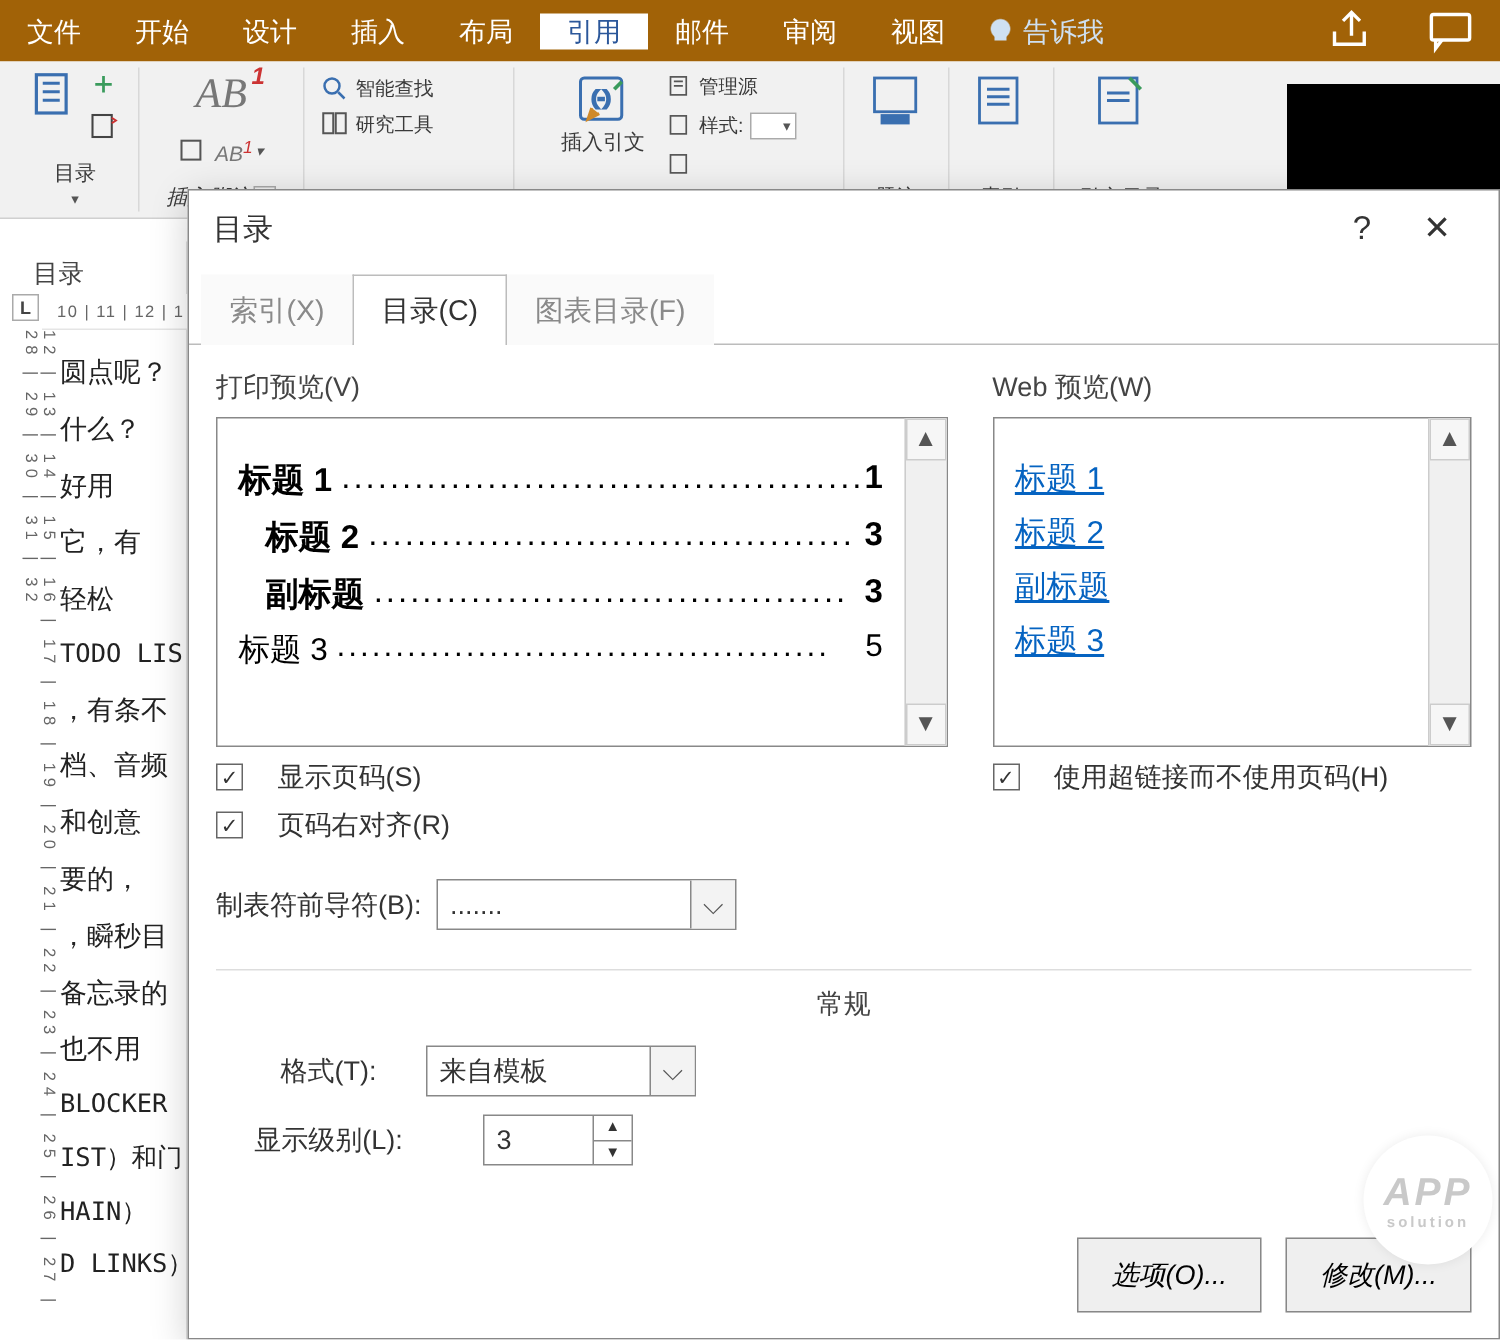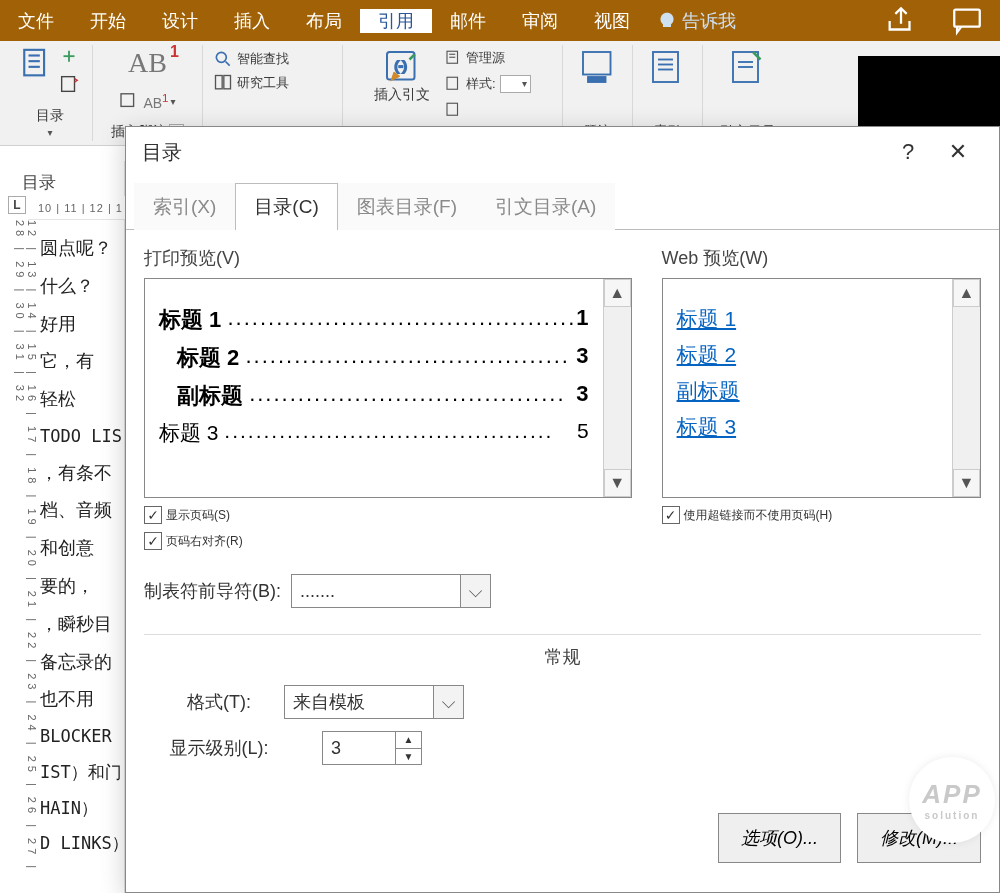--- a/index.html
+++ b/index.html
@@ -18,21 +18,21 @@
 
 .ribbon-content { background: #f1f1f1; height: 105px; border-bottom: 1px solid #d0d0d0; display: flex; padding: 4px 8px; }
 .rgroup { display: flex; flex-direction: column; align-items: center; justify-content: space-between; padding: 2px 6px; border-right: 1px solid #d8d8d8; }
 .rgroup:last-child { border-right: none; }
 .ricon { width: 34px; height: 34px; }
 .ricon-large { width: 40px; height: 40px; }
 .rlabel { font-size: 14px; color: #3a3a3a; text-align: center; line-height: 1.1; }
 .sublabel { font-size: 13px; color: #3a3a3a; display:flex; align-items:center; gap:4px; padding:2px 0;}
 .caret { font-size: 10px; color: #555; }
 .group-toc { width: 85px; }
-.group-footnote { width: 110px; }
+.group-footnote { width: 110px; font-style: italic; }
 .group-research { width: 140px; align-items:flex-start; padding-left:10px;}
 .group-citation { width: 220px; }
 
 
 .doc-area { position: absolute; left: 0; top: 161px; height: 732px; width: 125px; background: #fff; border-right:1px solid #e0e0e0;}
 .nav-title { font-size: 17px; color: #444; padding: 10px 0 8px 22px; }
 .hruler { height: 24px; background:#fff; border-bottom:1px solid #e5e5e5; font-size:11px; color:#666; letter-spacing:1px; padding-left:10px; white-space:nowrap; display:flex; align-items:center;}
 .ltab { position:absolute; left:8px; top:196px; width:18px; height:18px; border:1px solid #aaa; background:#fff; display:flex; align-items:center; justify-content:center; font-size:12px; font-weight:bold; color:#444;}
 .vruler { position:absolute; left:16px; top:220px; bottom:0; width:20px; font-size:11px; color:#666; writing-mode: vertical-rl; text-orientation: mixed; display:flex; align-items:center; justify-content:flex-start; letter-spacing:4px;}
 .doc-snips { position:absolute; left:40px; top:230px; right:0; font-size:18px; color:#222; line-height:2.1; }
@@ -54,21 +54,21 @@
 .preview-inner .line { display: flex; white-space: nowrap; margin: 8px 0; }
 .preview-inner .dots { flex: 1; overflow: hidden; letter-spacing: 2px; }
 .preview-inner .lvl2 { padding-left: 18px; }
 .preview-inner .lvl3 { padding-left: 0px; font-size:21px;}
 .scroll { width: 28px; background: #f0f0f0; border-left: 1px solid #ccc; display:flex; flex-direction:column; }
 .scroll .arrow { height: 28px; display:flex; align-items:center; justify-content:center; border:1px solid #ccc; color:#555; background:#f6f6f6; cursor:pointer;}
 .scroll .track{flex:1;}
 .web-preview .link { color: #0563c1; text-decoration: underline; font-size:21px; margin:8px 0; display:block; }
 .web-preview .lvl2 { padding-left: 0px; }
 
-.chk-row { display:flex; align-items:center; gap:4px; font-size:12px; color:#333; padding:8px 0 0; }
+.chk-row { display:flex; align-items:center; gap:23px; font-size:18px; color:#333; padding:8px 0 0; }
 .chk { width:18px; height:18px; border:1px solid #666; display:inline-flex; align-items:center; justify-content:center; font-size:14px; color:#333; background:#fff; }
 .chk.checked::after{content:"✓";}
 .form-row { display:flex; align-items:center; gap:10px; font-size:18px; color:#333; padding:6px 0; }
 .combo { border:1px solid #888; height:34px; display:flex; align-items:center; padding:0 8px; background:#fff; min-width:200px; position:relative;}
 .combo .dd { position:absolute; right:0; top:0; bottom:0; width:30px; border-left:1px solid #888; display:flex; align-items:center; justify-content:center; color:#555; background:#f3f3f3; cursor:pointer;}
 .spinner { border:1px solid #888; height:34px; display:flex; align-items:center; background:#fff; width:100px; position:relative; padding:0 8px;}
 .spinner .spinbtns { position:absolute; right:0; top:0; bottom:0; width:26px; border-left:1px solid #888; display:flex; flex-direction:column;}
 .spinner .sb{flex:1; display:flex; align-items:center; justify-content:center; font-size:10px; color:#333; border-bottom:1px solid #888; cursor:pointer;}
 .spinner .sb:last-child{border-bottom:none;}
 .full-row { grid-column: 1 / -1; text-align: center; }
@@ -264,21 +264,20 @@
 <div class="dialog">
   <div class="dialog-title">
     <span class="t">目录</span>
     <span class="hbtn">?</span>
     <span class="hbtn">✕</span>
   </div>
   <div class="dlg-tabs">
     <div class="dlg-tab"><span>索引(X)</span></div>
     <div class="dlg-tab active"><span>目录(C)</span></div>
     <div class="dlg-tab"><span>图表目录(F)</span></div>
-    <div class="dlg-tab"><span>引文目录(A)</span></div>
   </div>
 
   <div class="dlg-body">
 
     <div>
       <div class="section-label">
         <span>打印预览(V)</span>
       </div>
       <div class="preview-box">
         <div class="preview-inner">

